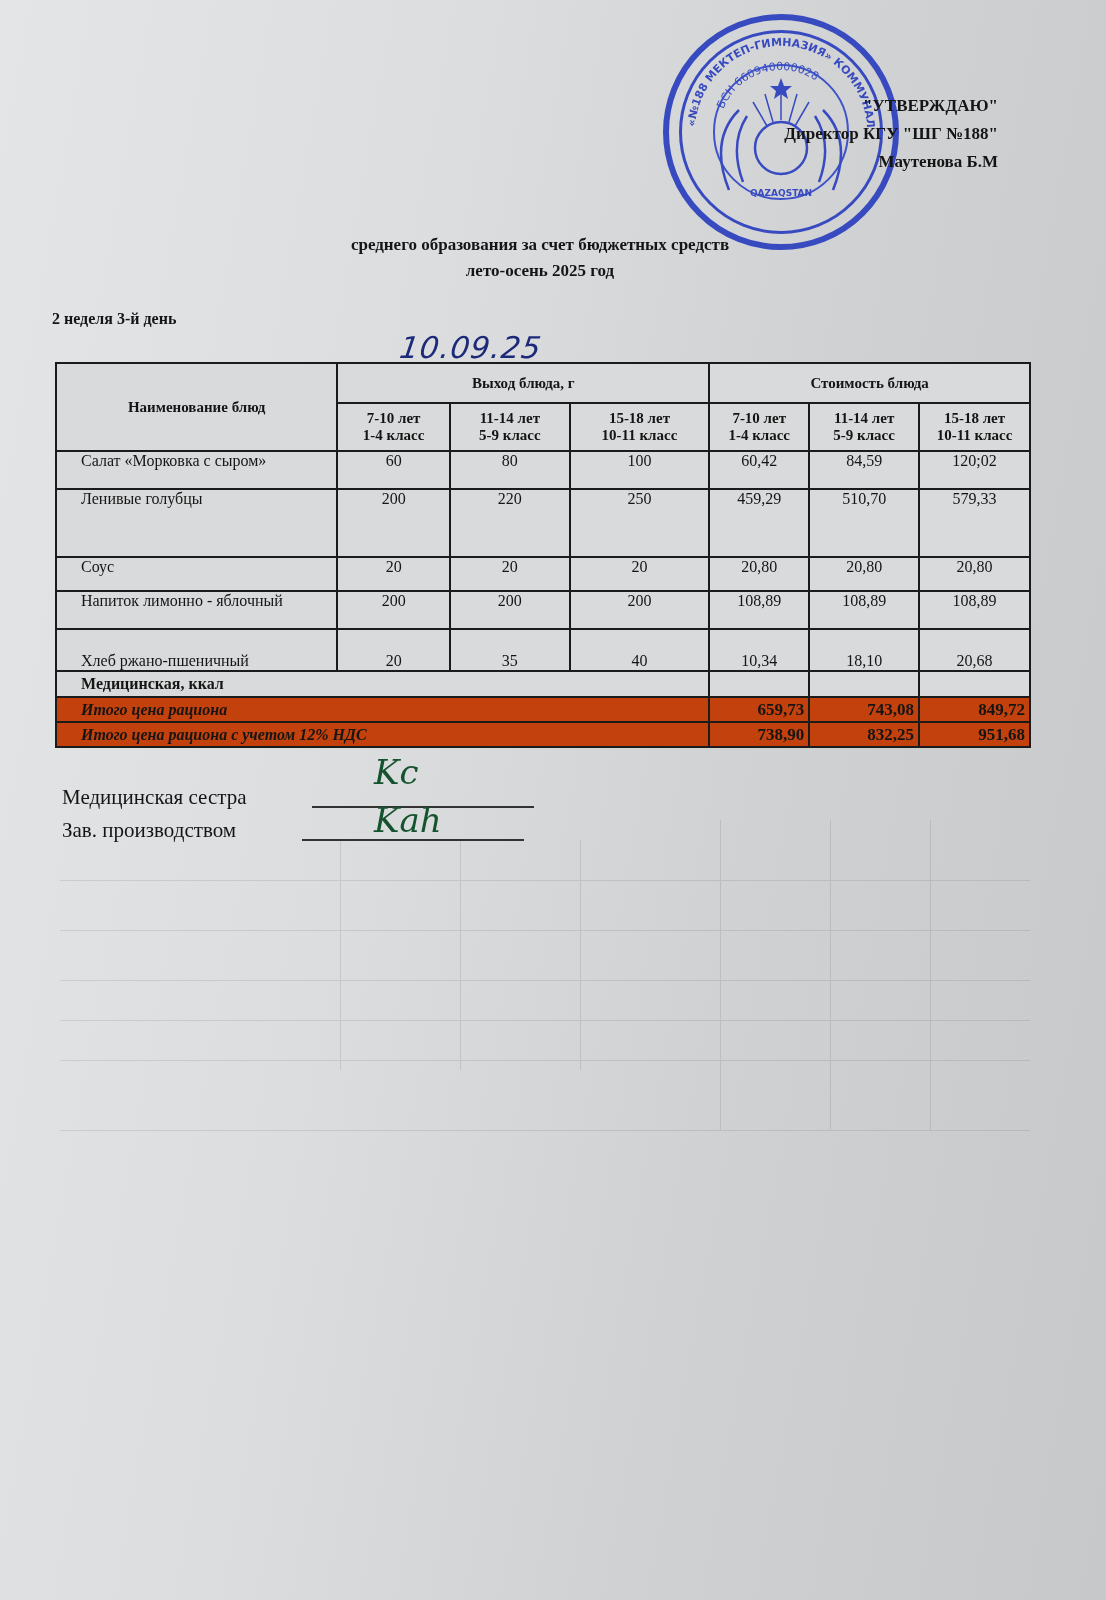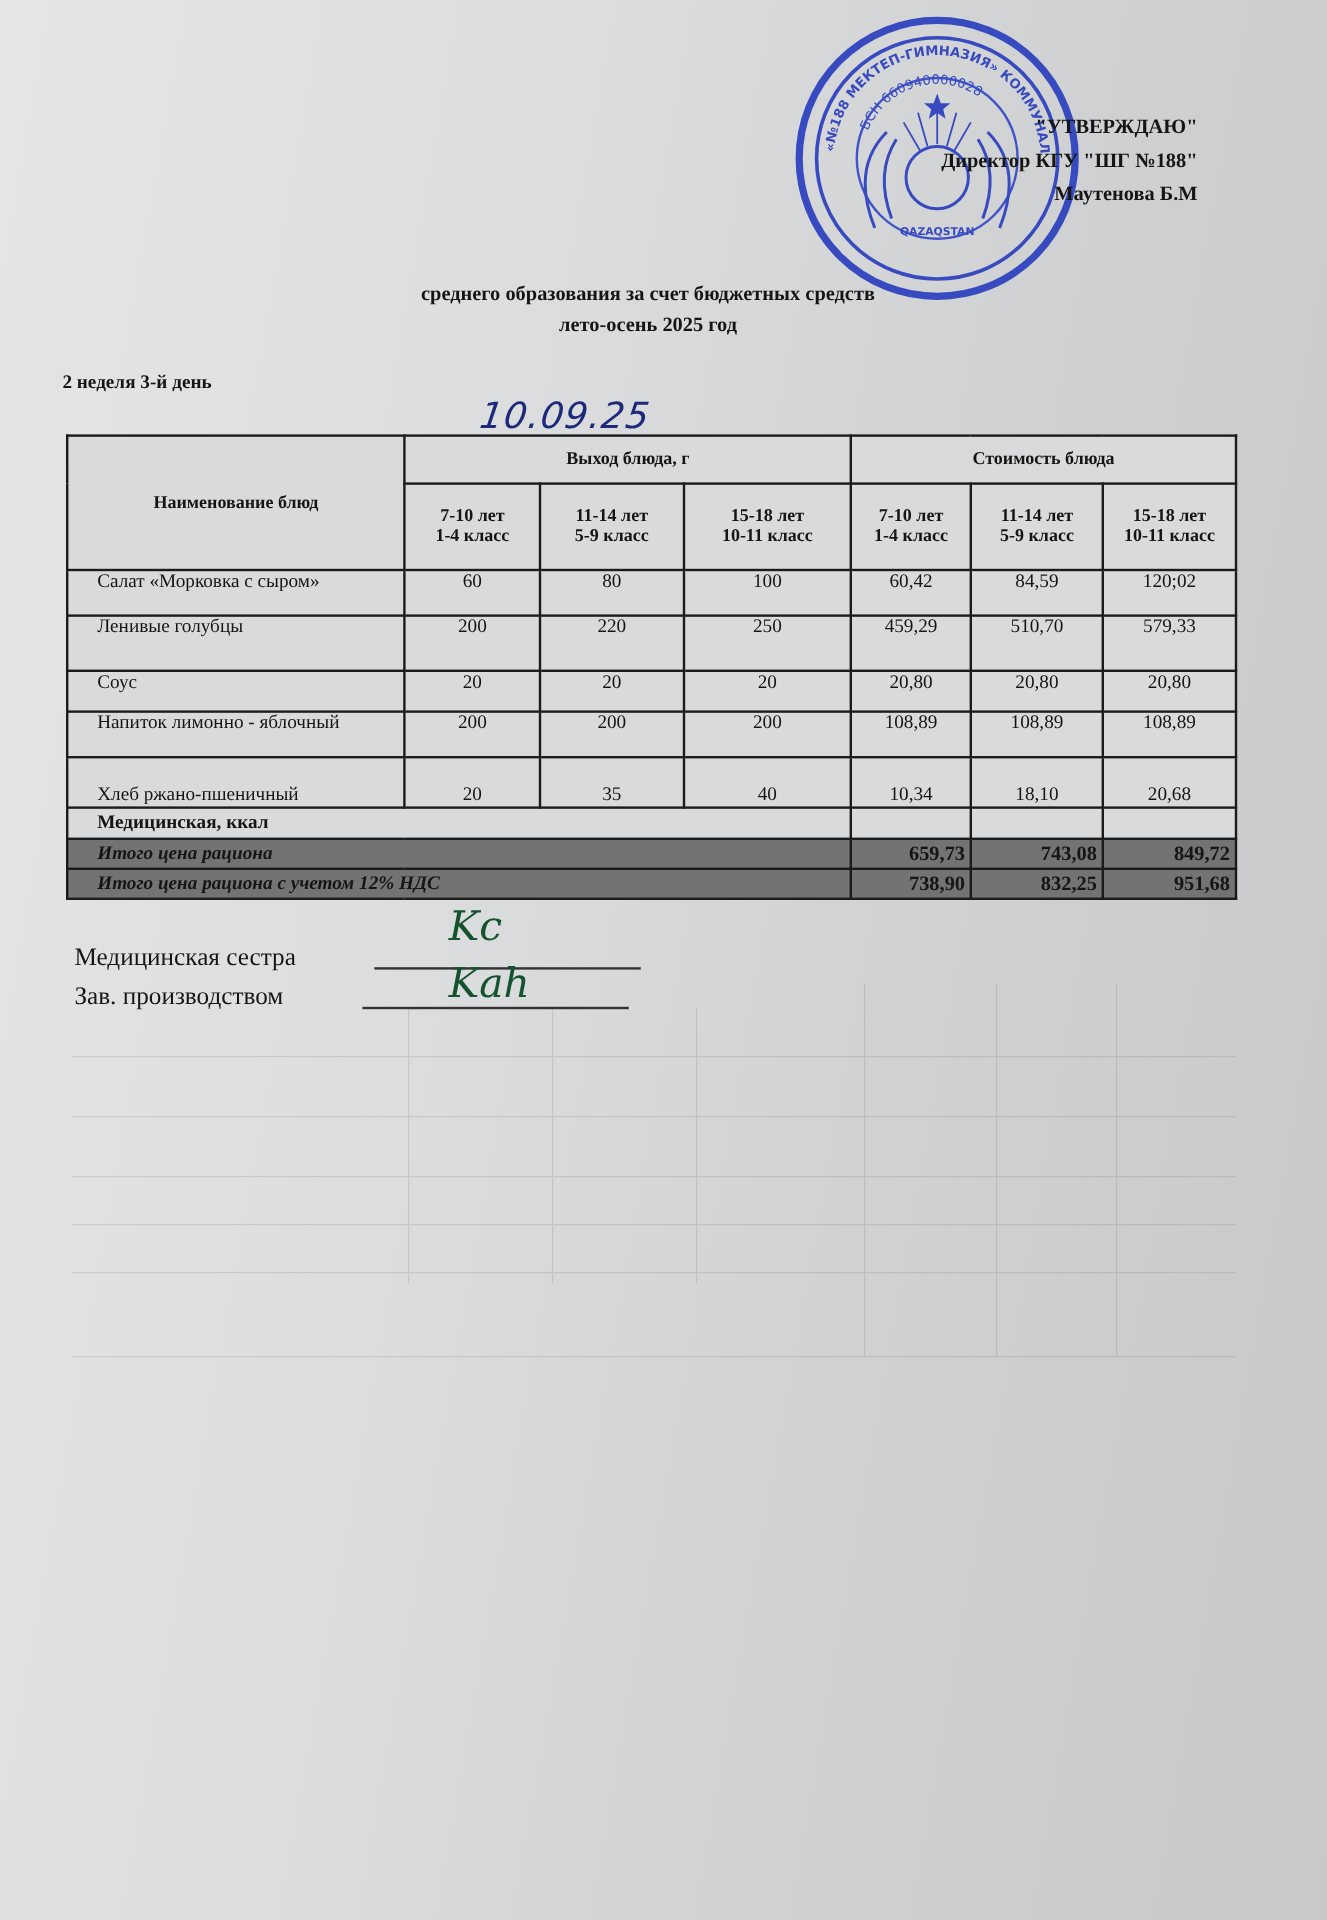--- a/index.html
+++ b/index.html
@@ -22,21 +22,21 @@
   .approve{position:absolute;right:108px;top:92px;text-align:right;font-weight:bold;font-size:17px;line-height:28px;}
   .title{position:absolute;left:40px;width:1000px;top:232px;text-align:center;font-weight:bold;font-size:17px;line-height:26px;font-family:"Liberation Sans Narrow","Liberation Serif",serif;}
   .day{position:absolute;left:52px;top:310px;font-weight:bold;font-size:16px;}
   .date{position:absolute;left:400px;top:330px;font-size:30px;color:#1d2a7a;font-family:"DejaVu Sans",sans-serif;font-style:italic;letter-spacing:1px;transform:skewX(-8deg);}
 
   table.menu{position:absolute;left:55px;top:362px;width:976px;border-collapse:collapse;background:#d9dadb;font-size:16px;}
   table.menu td,table.menu th{border:2px solid #1b1b1b;padding:0 4px;}
   table.menu th{font-weight:bold;font-size:15px;text-align:center;}
   table.menu td.num{text-align:center;}
   table.menu td.name{text-align:left;padding-left:24px;}
-  table.menu tr.total td{background:#737373;font-weight:bold;font-style:italic;}
+  table.menu tr.total td{background:#c2410c;font-weight:bold;font-style:italic;}
   table.menu tr.total td.num{text-align:right;font-style:normal;font-size:17px;padding-left:32px;}
   table.menu tr.cal td{font-weight:bold;}
 
   .sig{position:absolute;left:62px;font-size:21px;}
   .sigline{position:absolute;height:1.5px;background:#333;}
   .sigmark{position:absolute;font-family:"DejaVu Serif",serif;font-style:italic;color:#14532d;font-size:34px;}
 </style>
 </head>
 <body>
 
@@ -109,39 +109,39 @@
     <col style="width:100px">
       <col style="width:110px">
       <col style="width:111px">
   </colgroup>
   <tbody>
       <tr style="height:40px">
     <th rowspan="2">Наименование блюд</th>
     <th colspan="3">Выход блюда, г</th>
     <th colspan="3">Стоимость блюда</th>
   </tr>
-  <tr style="height:72px">
+  <tr style="height:48px">
     <th><span>7-10 лет</span><br><span>1-4 класс</span></th>
     <th><span>11-14 лет</span><br><span>5-9 класс</span></th>
     <th><span>15-18 лет</span><br><span>10-11 класс</span></th>
     <th><span>7-10 лет</span><br><span>1-4 класс</span></th>
     <th><span>11-14 лет</span><br><span>5-9 класс</span></th>
     <th><span>15-18 лет</span><br><span>10-11 класс</span></th>
   </tr>
 
   <tr style="height:38px;vertical-align:top">
     <td class="name">Салат «Морковка с сыром»</td>
     <td class="num">60</td>
     <td class="num">80</td>
     <td class="num">100</td>
     <td class="num">60,42</td>
     <td class="num">84,59</td>
     <td class="num">120;02</td>
   </tr>
-  <tr style="height:46px;vertical-align:top">
+  <tr style="height:68px;vertical-align:top">
     <td class="name">Ленивые голубцы</td>
     <td class="num">200</td>
     <td class="num">220</td>
     <td class="num">250</td>
     <td class="num">459,29</td>
     <td class="num">510,70</td>
     <td class="num">579,33</td>
   </tr>
   <tr style="height:34px;vertical-align:top">
     <td class="name">Соус</td>

